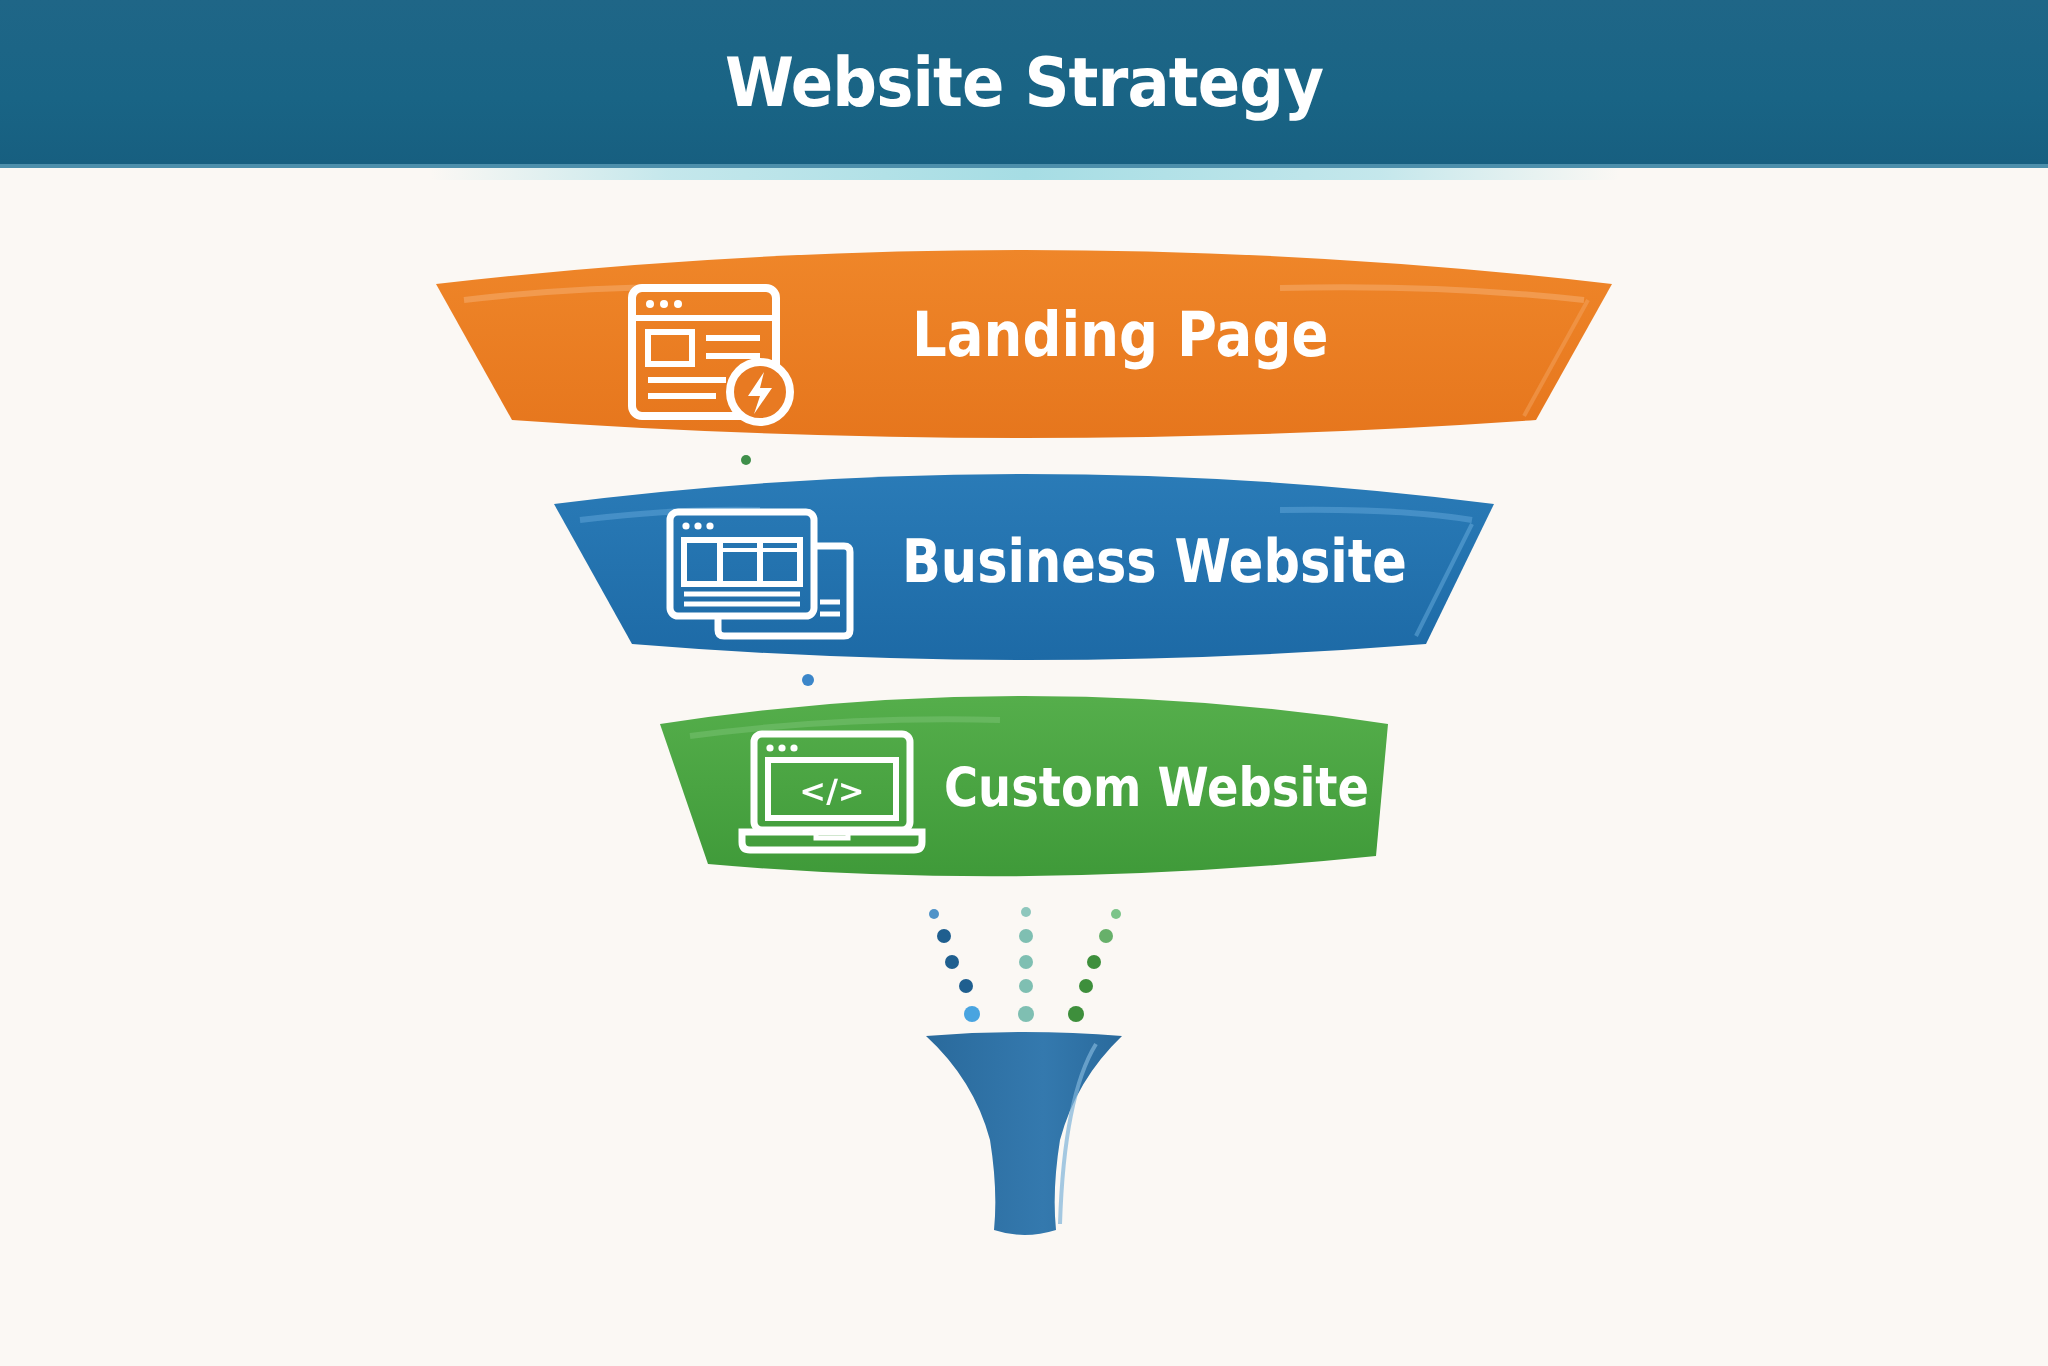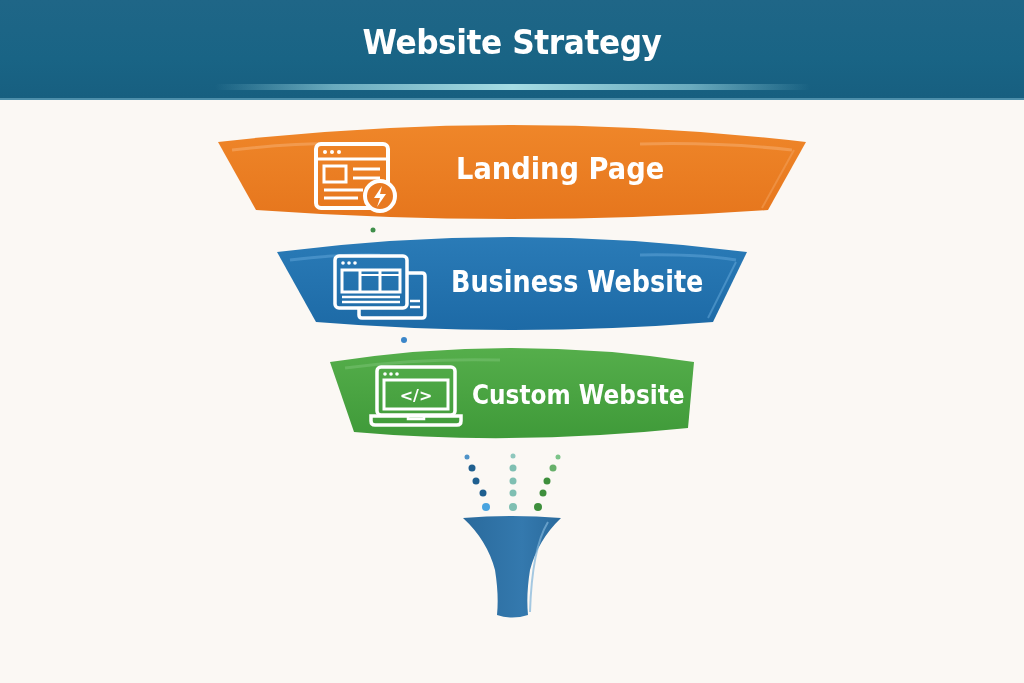--- a/index.html
+++ b/index.html
@@ -3,21 +3,21 @@
   <meta charset="utf-8">
   <style>
     * { margin: 0; padding: 0; box-sizing: border-box; }
     html, body { width: 1024px; height: 683px; overflow: hidden; }
     body {
       background: #fbf8f4;
       font-family: "DejaVu Sans", sans-serif;
       position: relative;
     }
     .header {
-      position: absolute; left: 0; top: 0; width: 1024px; height: 100px;
+      position: absolute; left: 0; top: 0; width: 1024px; height: 84px;
       background: linear-gradient(180deg, #1f6687 0%, #196485 60%, #175f80 100%);
       border-bottom: 2px solid #4d8fab;
     }
     .header-title {
       position: absolute; left: 0; top: 22px; width: 1024px;
       text-align: center; color: #ffffff;
       font-family: "DejaVu Sans", sans-serif;
       font-weight: bold; font-size: 34px; letter-spacing: -0.5px;
       transform: scaleX(0.92);
     }

